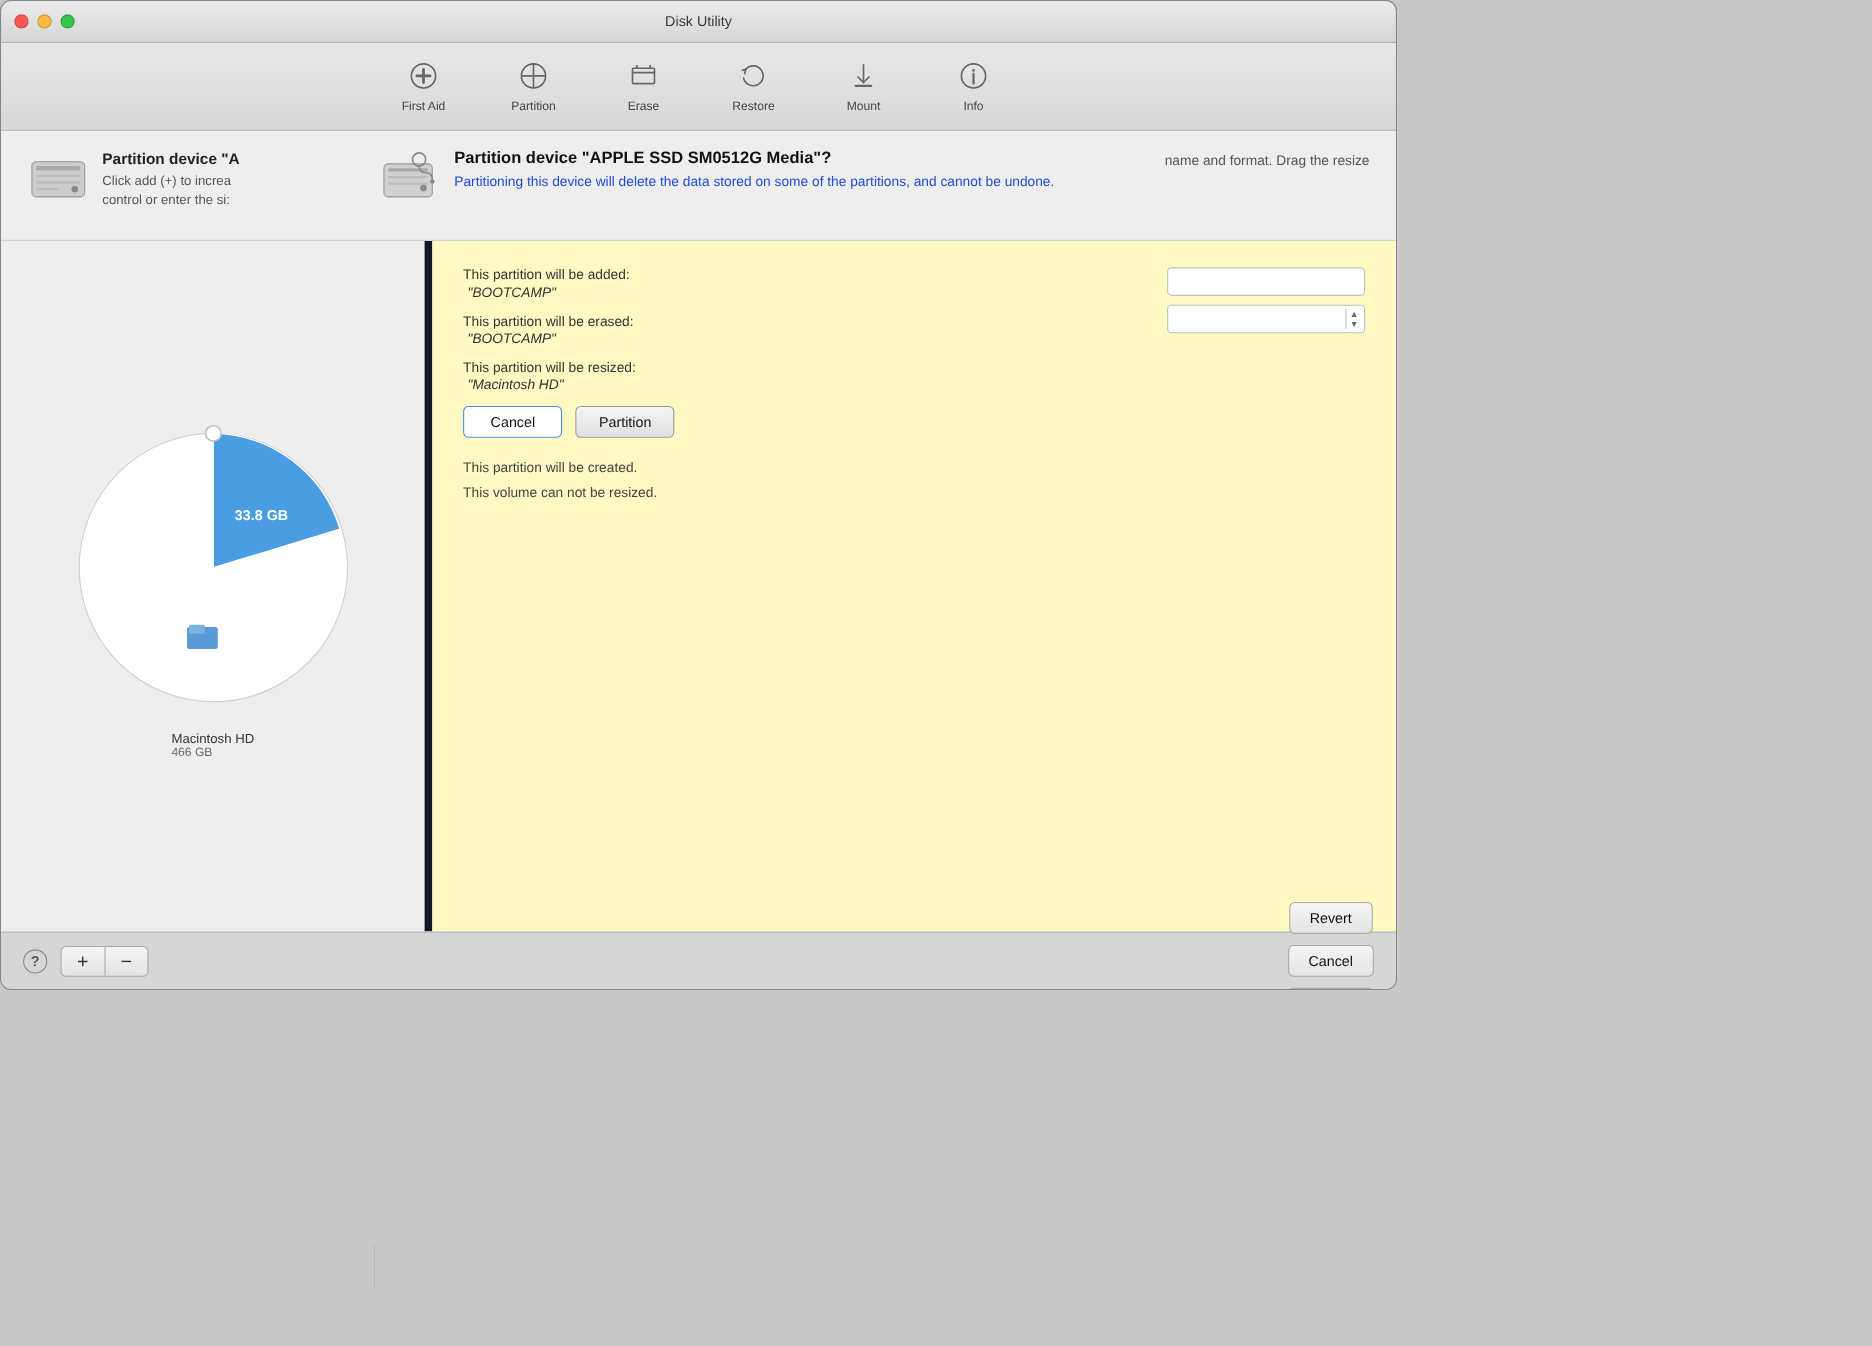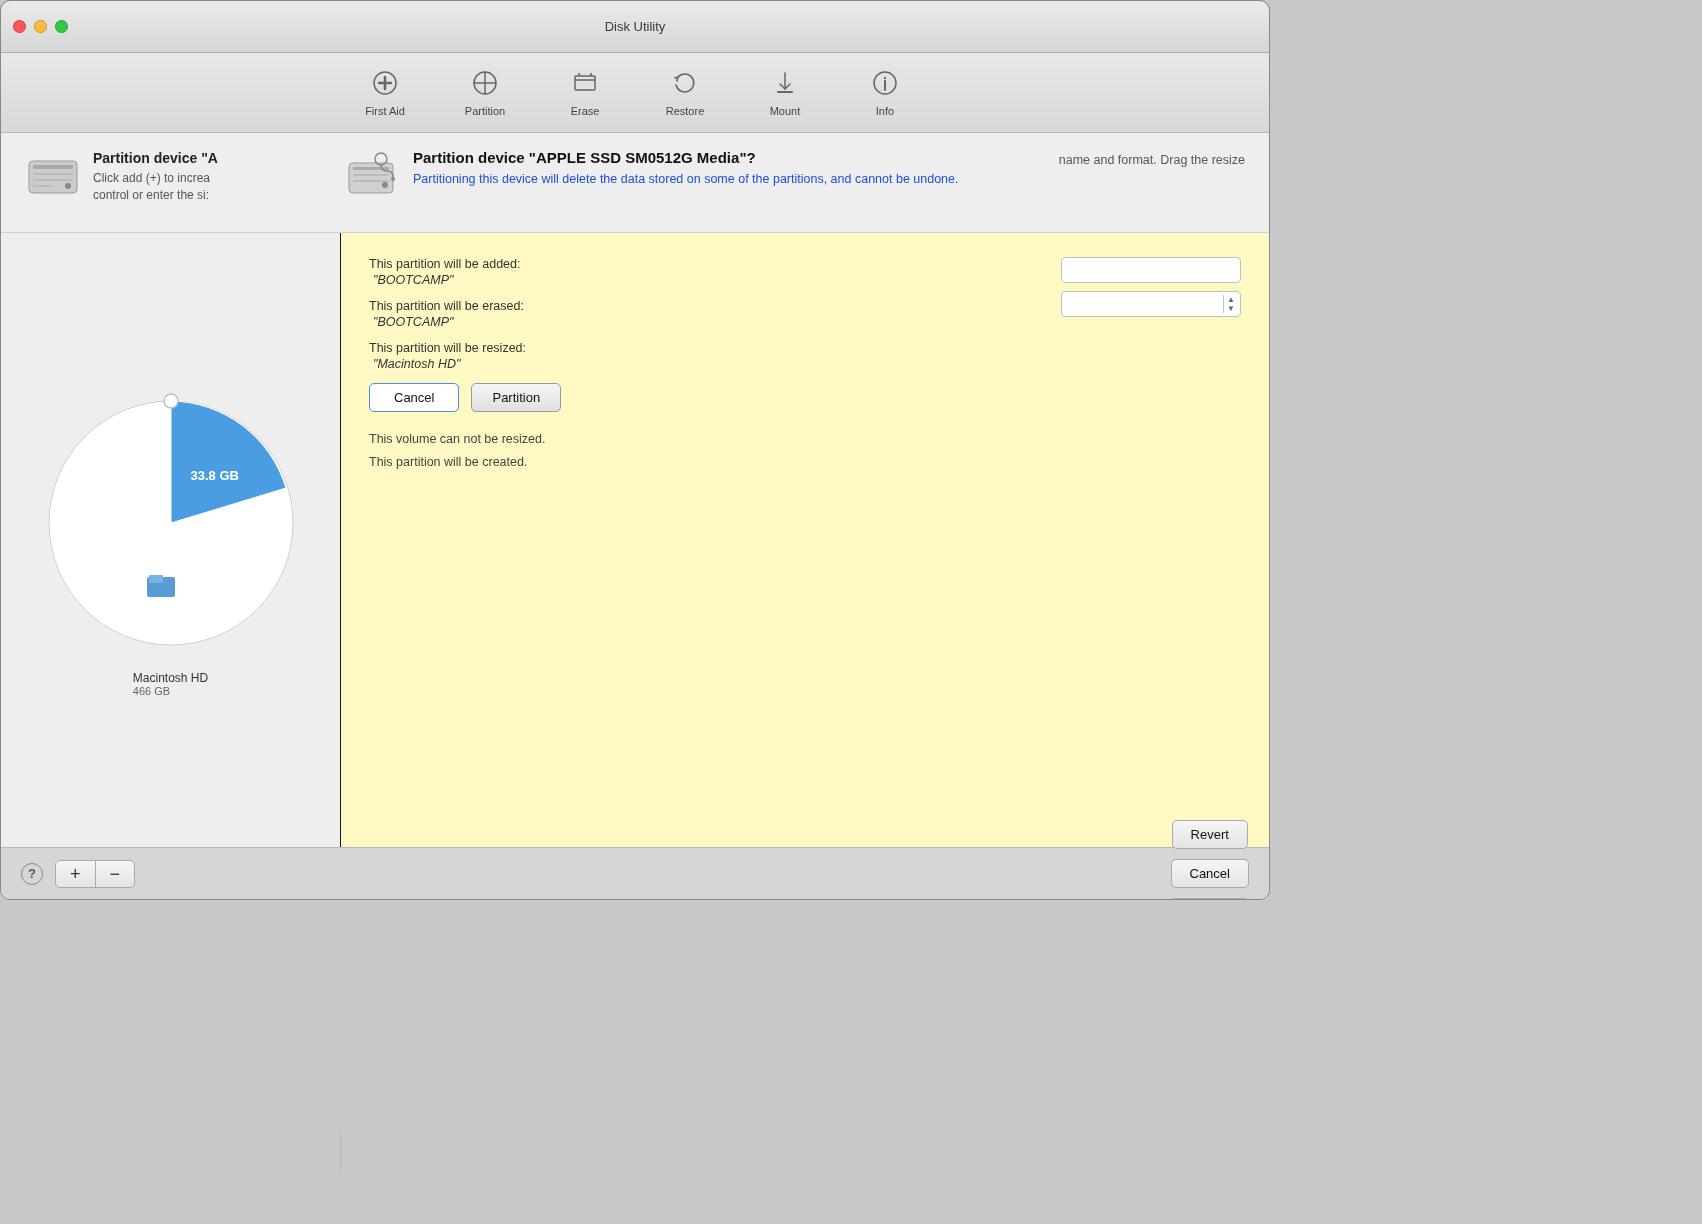--- a/index.html
+++ b/index.html
@@ -11,21 +11,21 @@
       overflow: hidden;
       border: 1px solid #888;
       border-radius: 10px;
       display: flex;
       flex-direction: column;
     }
 
     
     .title-bar {
       background: linear-gradient(to bottom, #ebebeb, #d6d6d6);
-      height: 52px;
+      height: 38px;
       display: flex;
       align-items: center;
       justify-content: center;
       border-bottom: 1px solid #b0b0b0;
       border-radius: 10px 10px 0 0;
       position: relative;
     }
     .title-bar-buttons {
       position: absolute;
       left: 12px;
@@ -155,29 +155,29 @@
 
     
     .middle-area {
       flex: 1;
       display: flex;
       overflow: hidden;
     }
 
     
     .left-panel {
-      width: 340px;
+      width: 392px;
       flex-shrink: 0;
       display: flex;
       flex-direction: column;
       align-items: center;
       justify-content: center;
       padding: 20px;
       background: #eeeeee;
-      border-right: 1px solid #0f172a;
+      border-right: 7px solid #0f172a;
     }
 
     .pie-container {
       position: relative;
       width: 280px;
       height: 280px;
     }
     .pie-container svg {
       width: 100%;
       height: 100%;
@@ -540,22 +540,22 @@
           <div class="side-input-stepper" style="display:flex; align-items:center; border:1px solid #c0c0c0; border-radius:4px; background:white; height:26px; padding-right:2px;">
             <div style="flex:1;"></div>
             <div style="display:flex; flex-direction:column; border-left:1px solid #c0c0c0; padding:0 3px;">
               <span style="font-size:8px; color:#666; cursor:pointer;">▲</span>
               <span style="font-size:8px; color:#666; cursor:pointer;">▼</span>
             </div>
           </div>
         </div>
 
         <div class="dialog-info">
+          <p>This partition will be created.</p>
           <p>This volume can not be resized.</p>
-          <p>This partition will be created.</p>
         </div>
 
       </div>
     </div>
   </div>
 
 </div>
 
 <div class="bottom-divider"></div>
 

